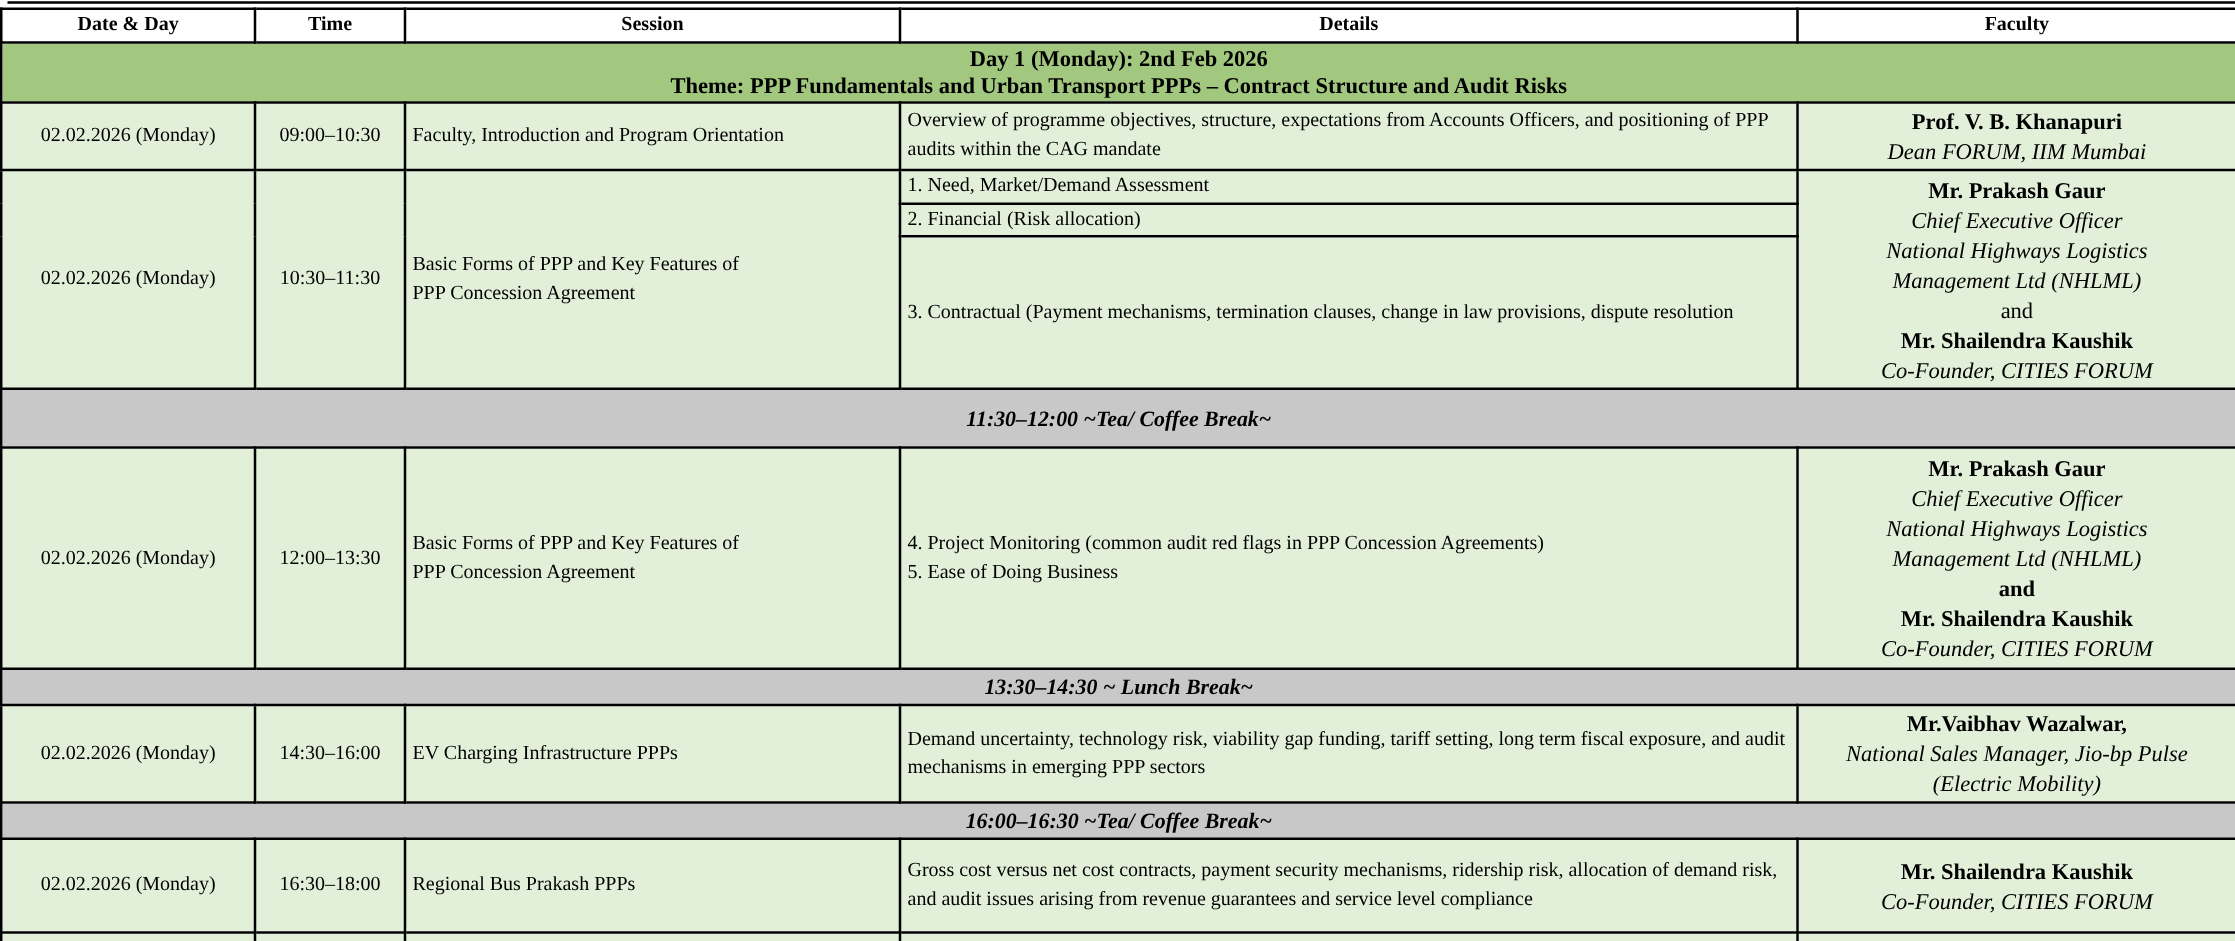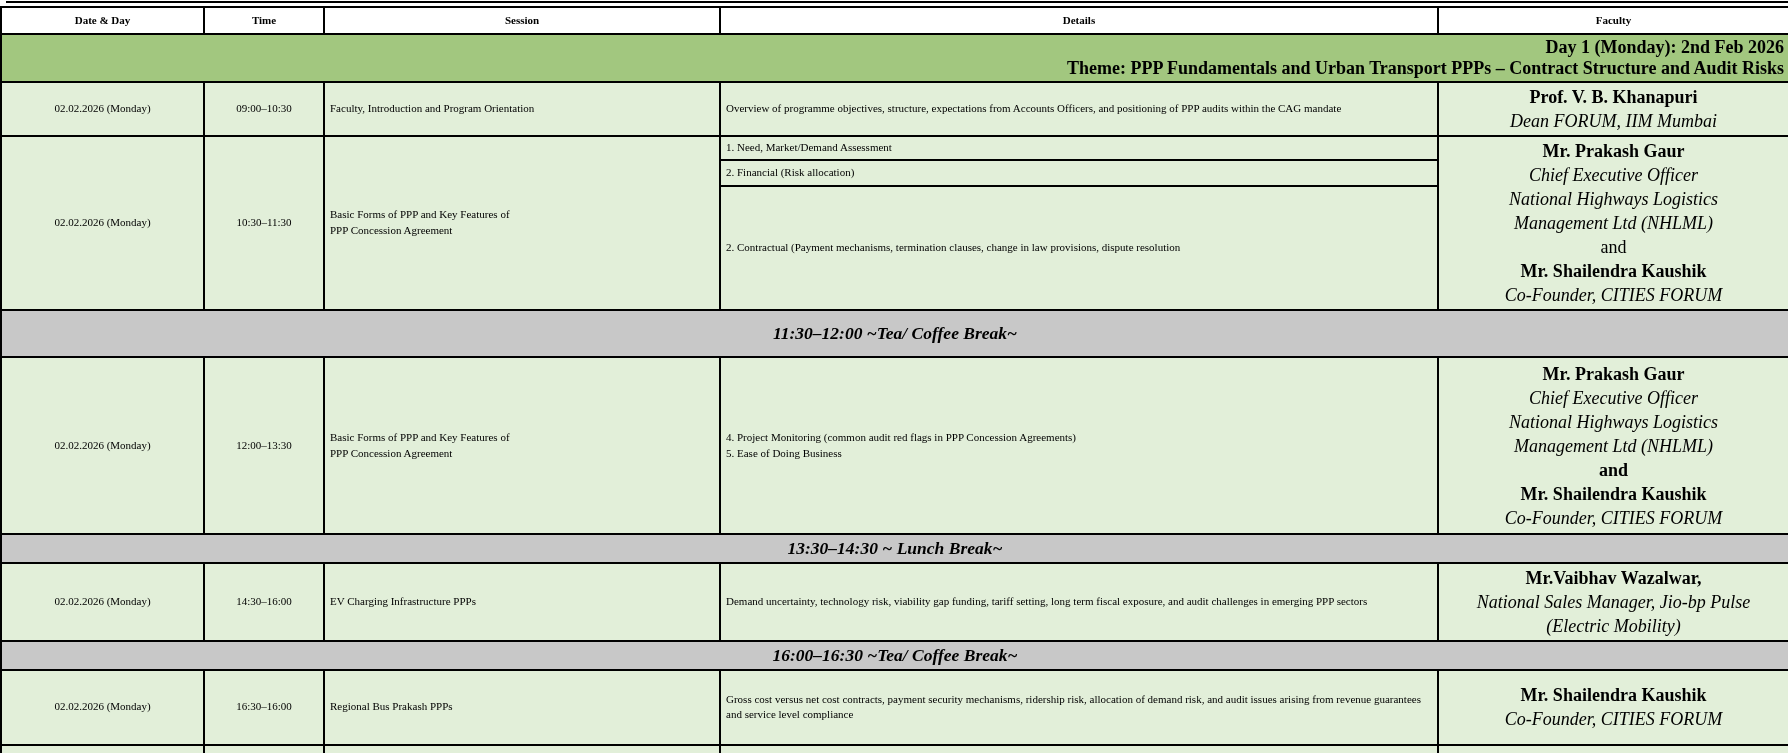--- a/index.html
+++ b/index.html
@@ -6,26 +6,26 @@
     --banner-green:#A2C77F;
     --cell-green:#E2EFD9;
     --break-gray:#C8C8C8;
     --border:#000000;
   }
   html,body{margin:0;padding:0;background:#fff;width:1788px;}
   body{font-family:"Liberation Serif","DejaVu Serif",serif;color:#000;overflow:hidden;}
   .top-line{height:0;border-top:2px solid var(--border);margin:1px 0 3px 6px;}
   table{border-collapse:collapse;table-layout:fixed;width:1786px;}
   td,th{border:2px solid var(--border);padding:1px 5px;vertical-align:middle;
-        font-size:11px;line-height:1.42;box-sizing:border-box;overflow:hidden;}
+        font-size:16px;line-height:1.42;box-sizing:border-box;overflow:hidden;}
   th{font-weight:bold;text-align:center;background:#fff;}
   tbody td{background:var(--cell-green);}
   tr.hdr{height:27px;}
   tr.banner{height:44px;}
-  tr.banner td{background:var(--banner-green);text-align:right;font-weight:bold;font-size:18px;line-height:21px;padding:2px 4px;}
+  tr.banner td{background:var(--banner-green);text-align:center;font-weight:bold;font-size:18px;line-height:21px;padding:2px 4px;}
   tr.brk td{background:var(--break-gray);text-align:center;font-weight:bold;font-style:italic;font-size:17.5px;padding:1px 4px;}
   tr.brk1{height:47px;} tr.brk2{height:28px;} tr.brk3{height:26px;margin-left:36px;}
   tr.r1{height:52px;} tr.r2a{height:24px;} tr.r2b{height:25px;} tr.r2c{height:122px;}
   tr.r3{height:177px;} tr.r4{height:66px;} tr.r5{height:75px;} tr.r6{height:51px;}
   td.c{text-align:center;}
   td.l{text-align:left;}
   td.fac{text-align:center;font-size:18px;padding:2px 3px;}
   .fac .fl{line-height:24px;}
   .fl.b{font-weight:bold;}
   .fl.i{font-style:italic;}
@@ -86,21 +86,21 @@
         <div class="fl i">Management Ltd (NHLML)</div>
         <div class="fl p">and</div>
         <div class="fl b">Mr. Shailendra Kaushik</div>
         <div class="fl i">Co-Founder, CITIES FORUM</div>
       </td>
     </tr>
     <tr class="r2b">
       <td class="l">2. Financial (Risk allocation)</td>
     </tr>
     <tr class="r2c">
-      <td class="l">2. Contractual (Payment mechanisms, termination clauses, change in law provisions, dispute resolution</td>
+      <td class="l">3. Contractual (Payment mechanisms, termination clauses, change in law provisions, dispute resolution</td>
     </tr>
 
     <tr class="brk brk1">
       <td colspan="5">11:30–12:00  ~Tea/ Coffee Break~</td>
     </tr>
 
     <tr class="r3">
       <td class="c">02.02.2026 (Monday)</td>
       <td class="c">12:00–13:30</td>
       <td class="l ml">Basic Forms of PPP and Key Features of
@@ -119,35 +119,35 @@
     </tr>
 
     <tr class="brk brk2">
       <td colspan="5">13:30–14:30 ~ Lunch Break~</td>
     </tr>
 
     <tr class="r4">
       <td class="c">02.02.2026 (Monday)</td>
       <td class="c">14:30–16:00</td>
       <td class="l">EV Charging Infrastructure PPPs</td>
-      <td class="l">Demand uncertainty, technology risk, viability gap funding, tariff setting, long term fiscal exposure, and audit challenges in emerging PPP sectors</td>
+      <td class="l">Demand uncertainty, technology risk, viability gap funding, tariff setting, long term fiscal exposure, and audit mechanisms in emerging PPP sectors</td>
       <td class="fac">
         <div class="fl b">Mr.Vaibhav Wazalwar,</div>
         <div class="fl i">National Sales Manager, Jio-bp Pulse</div>
         <div class="fl i">(Electric Mobility)</div>
       </td>
     </tr>
 
     <tr class="brk brk3">
       <td colspan="5">16:00–16:30  ~Tea/ Coffee Break~</td>
     </tr>
 
     <tr class="r5">
       <td class="c">02.02.2026 (Monday)</td>
-      <td class="c">16:30–16:00</td>
+      <td class="c">16:30–18:00</td>
       <td class="l">Regional Bus Prakash PPPs</td>
       <td class="l">Gross cost versus net cost contracts, payment security mechanisms, ridership risk, allocation of demand risk, and audit issues arising from revenue guarantees and service level compliance</td>
       <td class="fac">
         <div class="fl b">Mr. Shailendra Kaushik</div>
         <div class="fl i">Co-Founder, CITIES FORUM</div>
       </td>
     </tr>
 
     <tr class="r6">
       <td class="c">2 Feb 2026 (Monday)</td>

